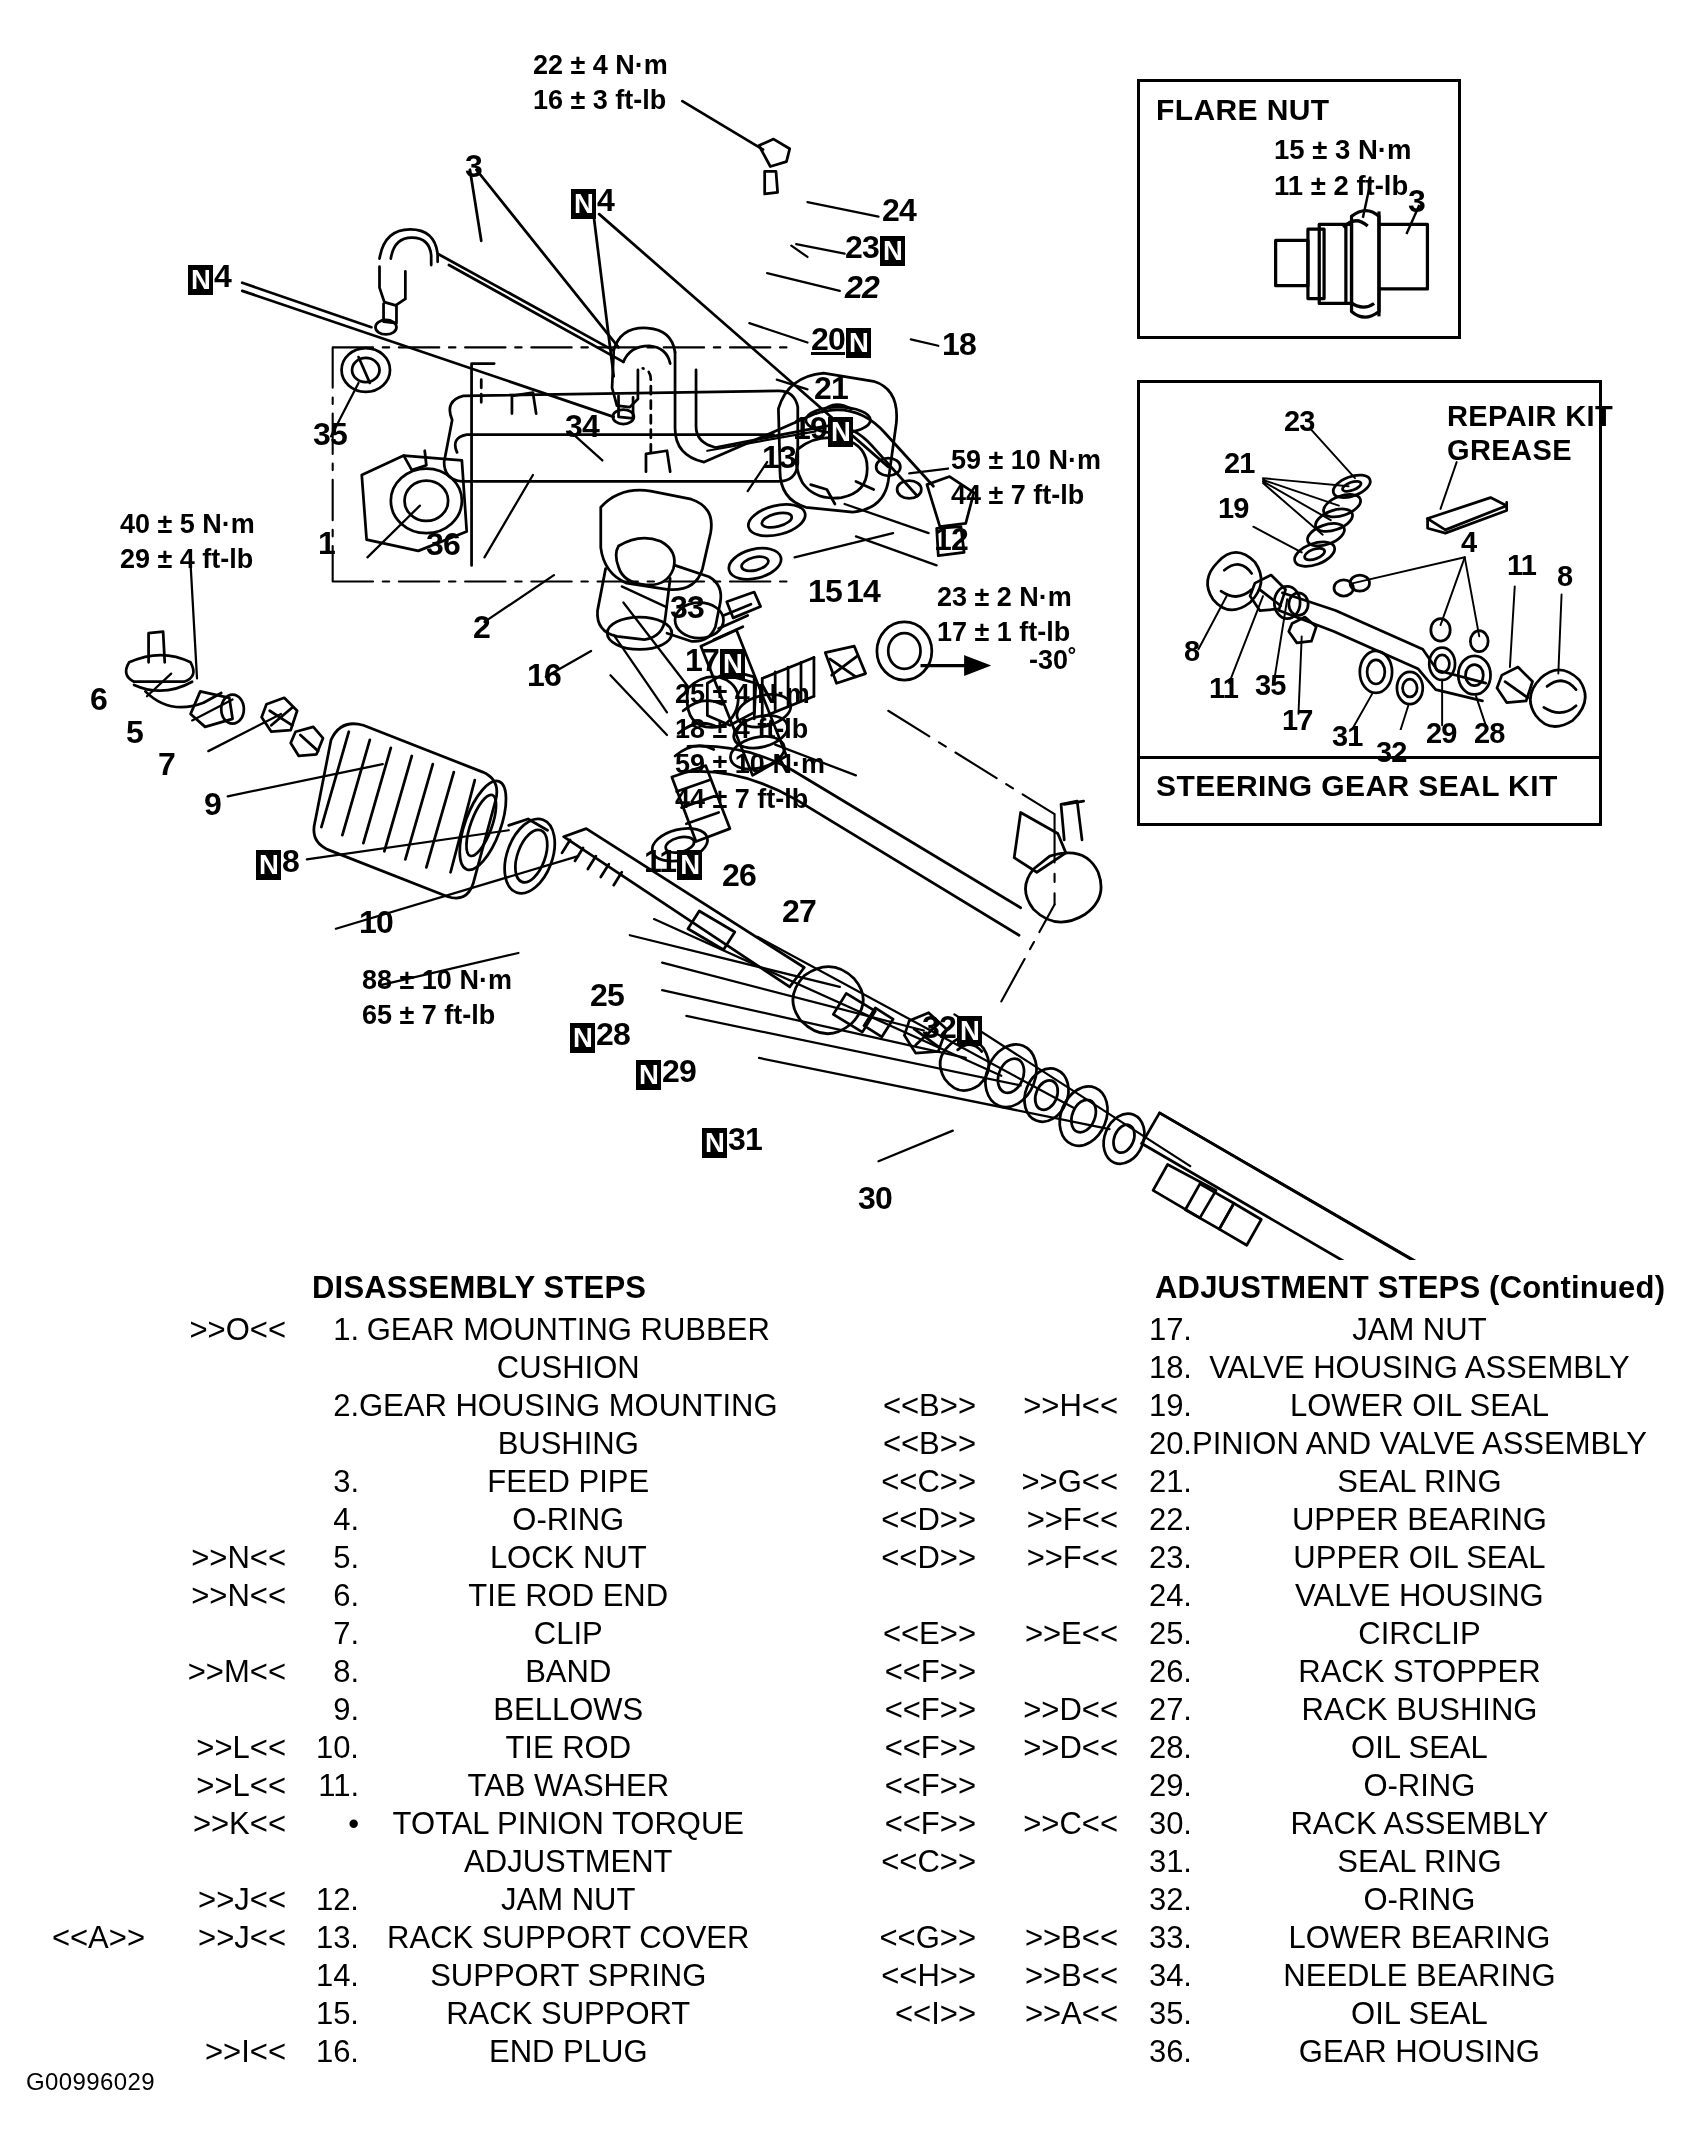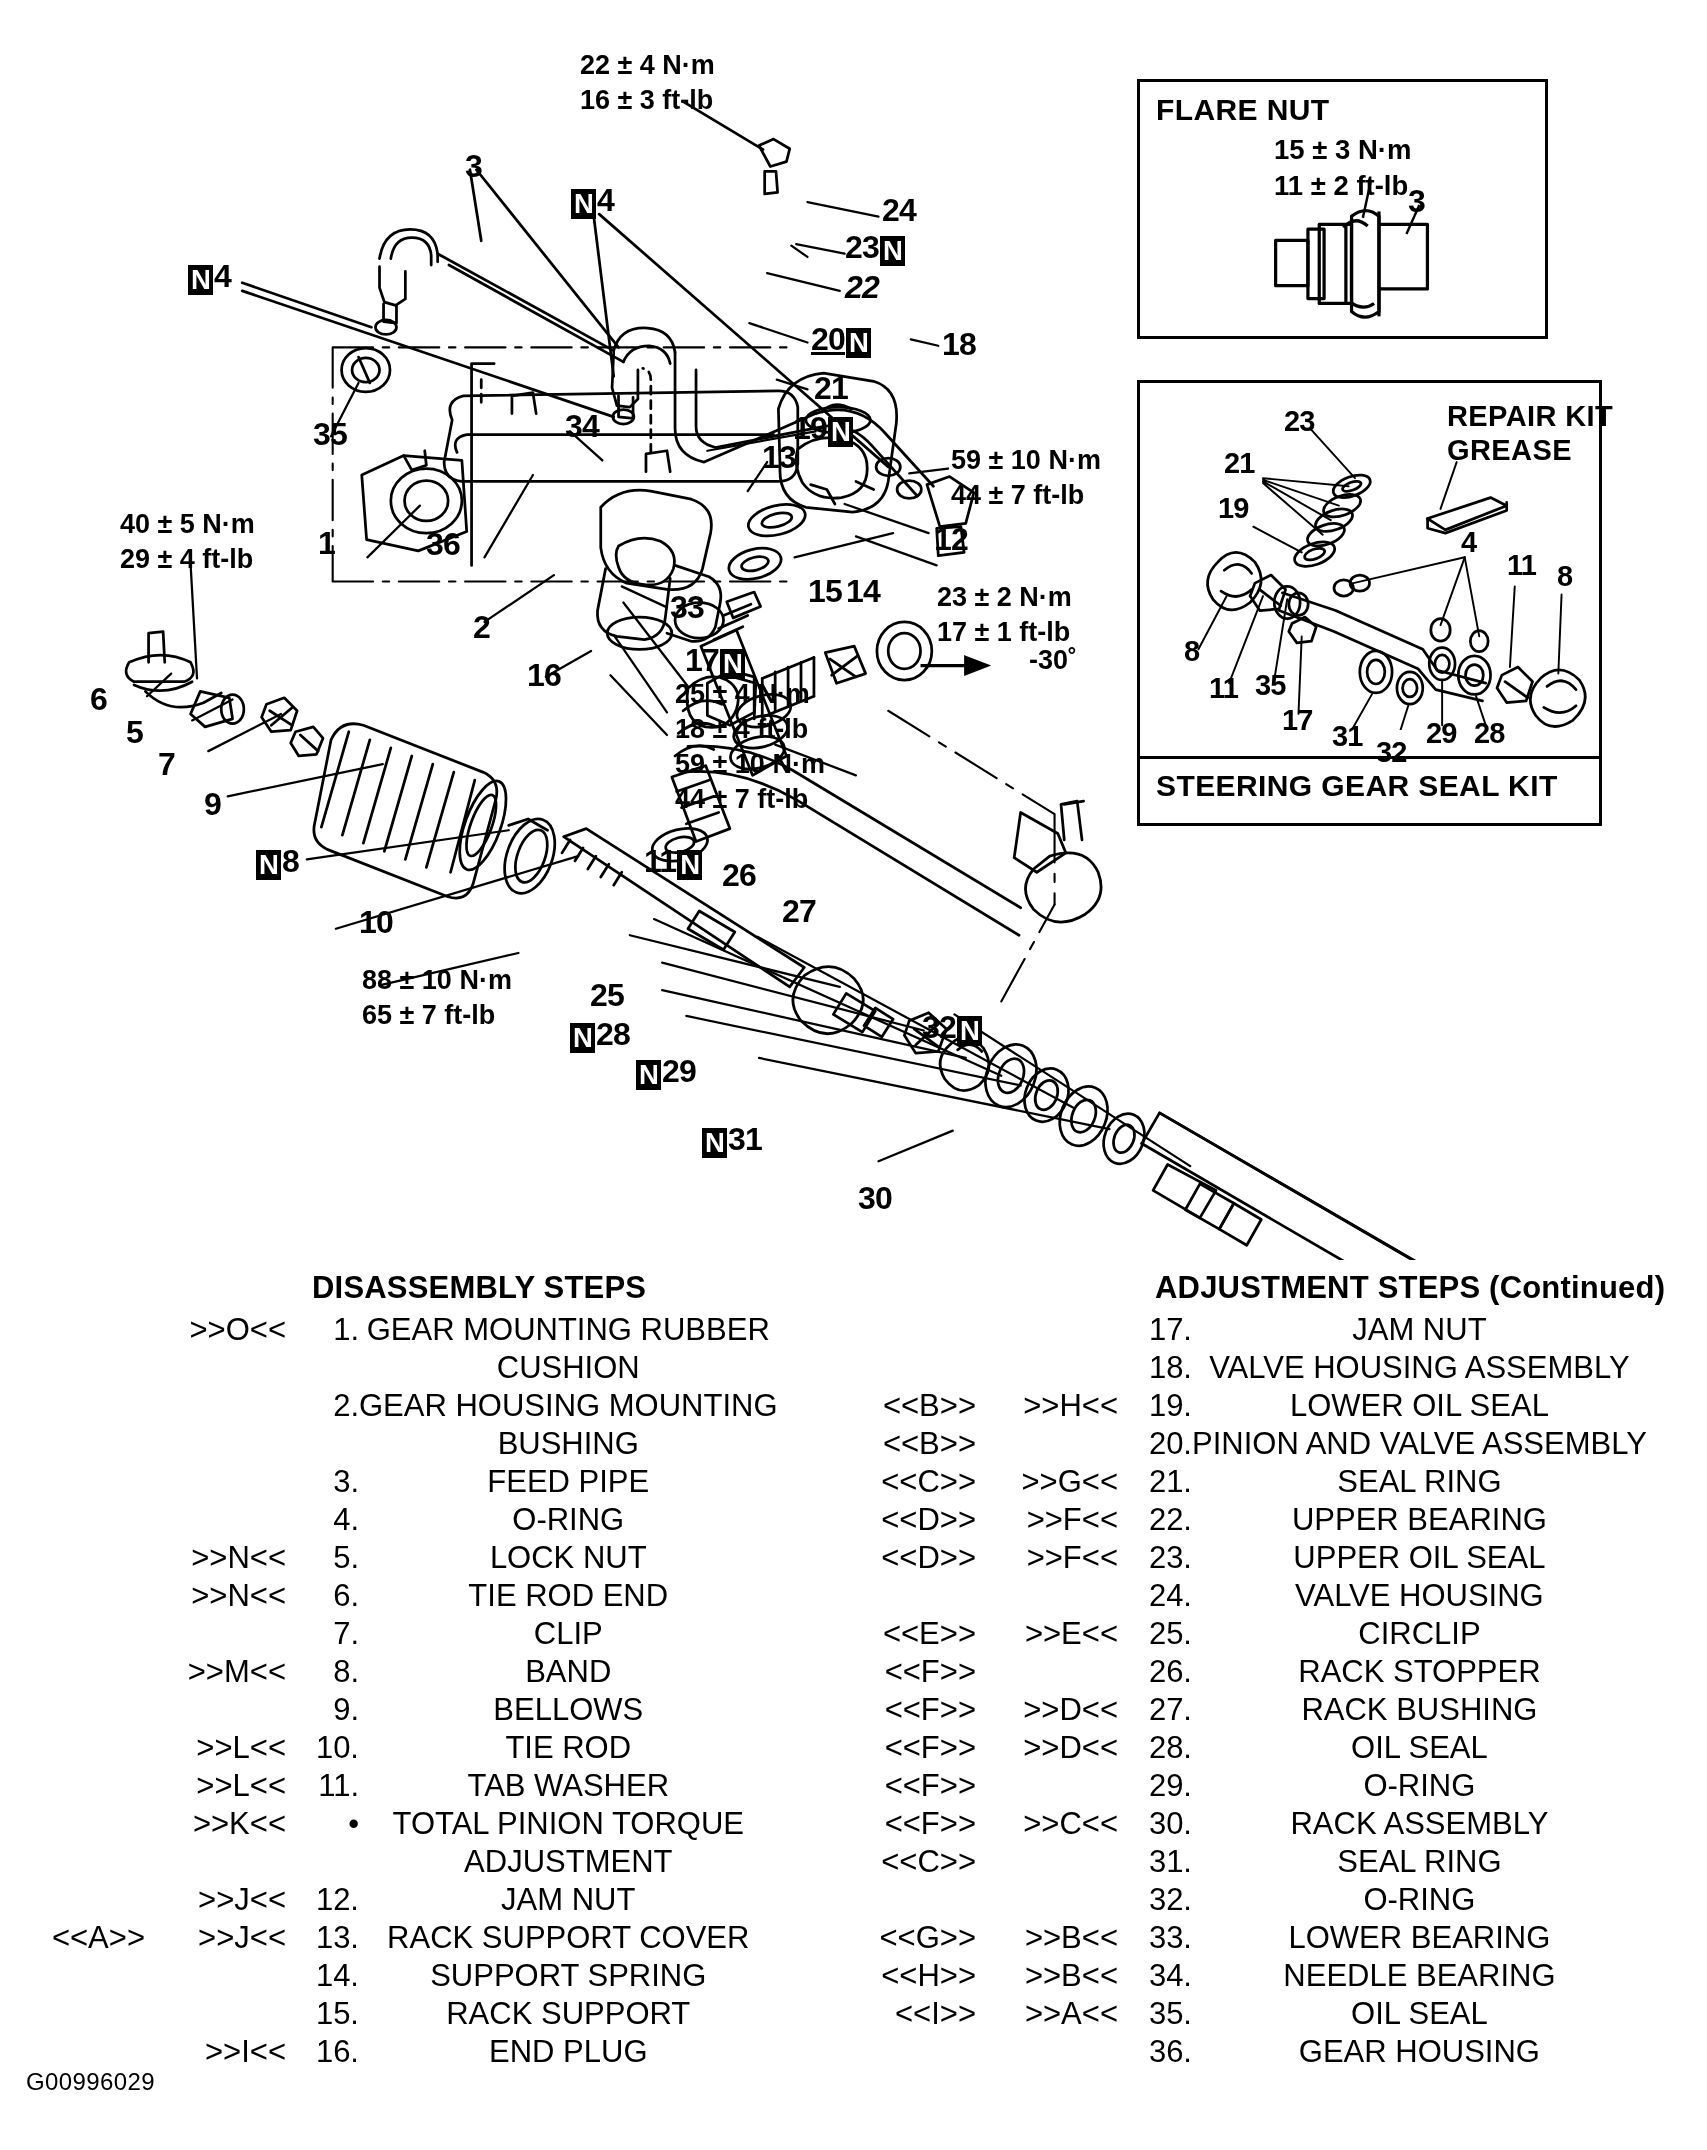--- a/index.html
+++ b/index.html
@@ -312,21 +312,21 @@
     <path d="M1060 960 L960 922" stroke-width="2.8"></path>
   </g>
 
   <g stroke="#000" stroke-width="4" fill="#000">
     <line x1="1140" y1="824" x2="1196" y2="824"></line>
     <polygon points="1196,814 1222,824 1196,834"></polygon>
   </g>
 </svg>
 </div>
 
-<div class="torque" style="left:533px; top:48px;margin-left:47px;">
+<div class="torque" style="left:533px; top:48px;">
   <div>22 ± 4 N·m</div>
   <div>16 ± 3 ft-lb</div>
 </div>
 
 <div class="torque" style="left:120px; top:507px;">
   <div>40 ± 5 N·m</div>
   <div>29 ± 4 ft-lb</div>
 </div>
 
 <div class="torque" style="left:951px; top:443px;">
@@ -393,21 +393,21 @@
 <div class="callout" style="left:644px; top:845px;"><span>11</span><span class="nbox">N</span></div>
 <div class="callout" style="left:722px; top:859px;"><span>26</span></div>
 <div class="callout" style="left:782px; top:895px;"><span>27</span></div>
 <div class="callout" style="left:590px; top:979px;"><span>25</span></div>
 <div class="callout" style="left:569px; top:1018px;"><span class="nbox">N</span><span>28</span></div>
 <div class="callout" style="left:635px; top:1055px;"><span class="nbox">N</span><span>29</span></div>
 <div class="callout" style="left:701px; top:1123px;"><span class="nbox">N</span><span>31</span></div>
 <div class="callout" style="left:922px; top:987px;margin-top:24px;"><span>32</span><span class="nbox">N</span></div>
 <div class="callout" style="left:858px; top:1182px;"><span>30</span></div>
 
-<div class="inset" style="left:1137px; top:79px; width:411px; height:260px;">
+<div class="inset" style="left:1137px; top:79px; width:324px; height:260px;">
   <svg width="394" height="254" viewBox="0 0 488 314" xmlns="http://www.w3.org/2000/svg">
     <g fill="none" stroke="#000" stroke-width="4" stroke-linejoin="round">
       <path d="M168 196 l0 56 l40 0 l0 -56 z"></path>
       <path d="M208 182 l0 86 l20 0 l0 -86 z"></path>
       <path d="M222 176 l0 98 l40 0 l0 -98 z"></path>
       <path d="M255 176 l0 98"></path>
       <path d="M262 166 q18 -14 34 0 l0 118 q-18 14 -34 0 z"></path>
       <path d="M296 160 l0 130"></path>
       <path d="M296 176 l60 0 l0 80 l-60 0"></path>
       <path d="M252 180 q14 -16 30 -2"></path>

